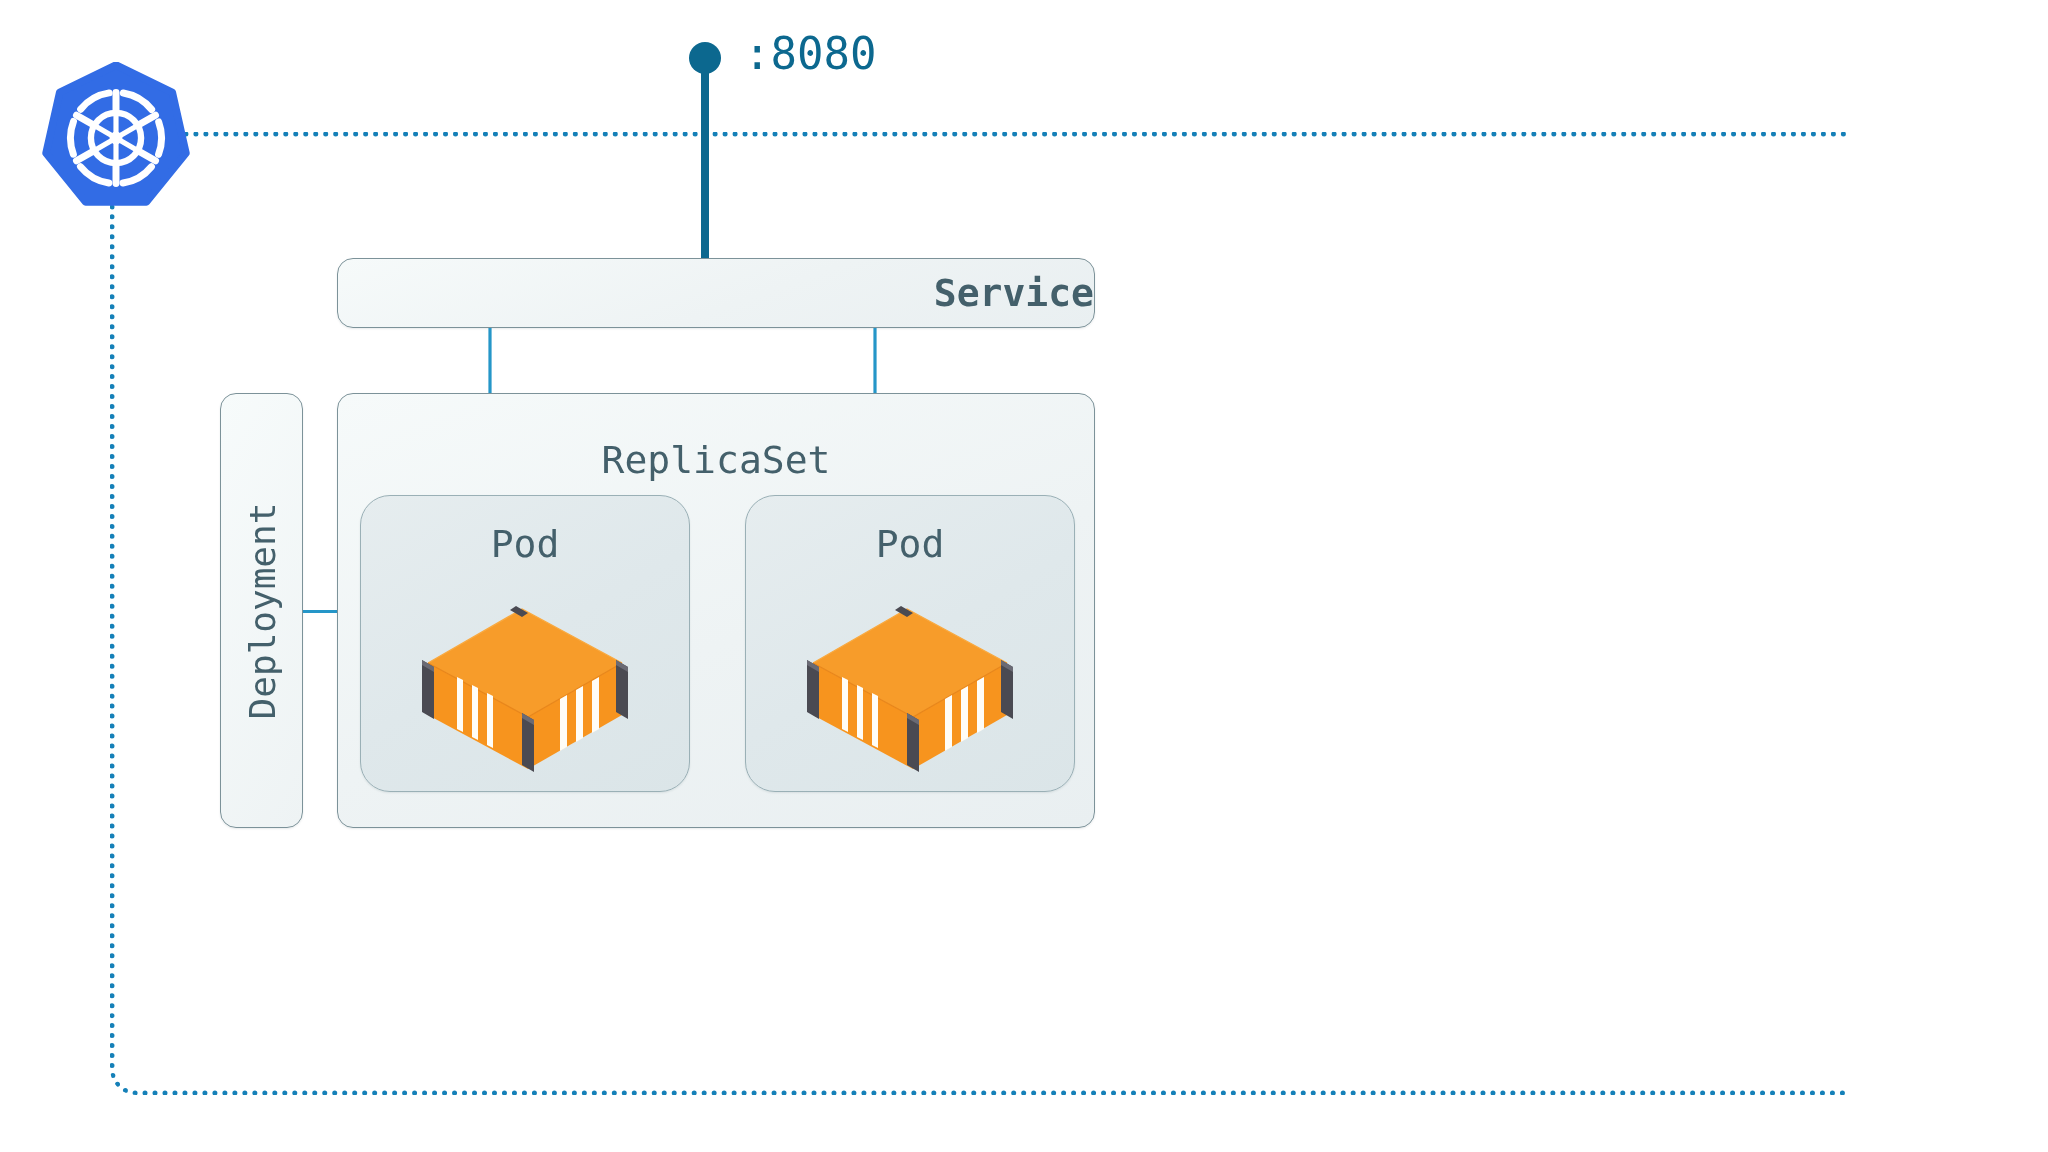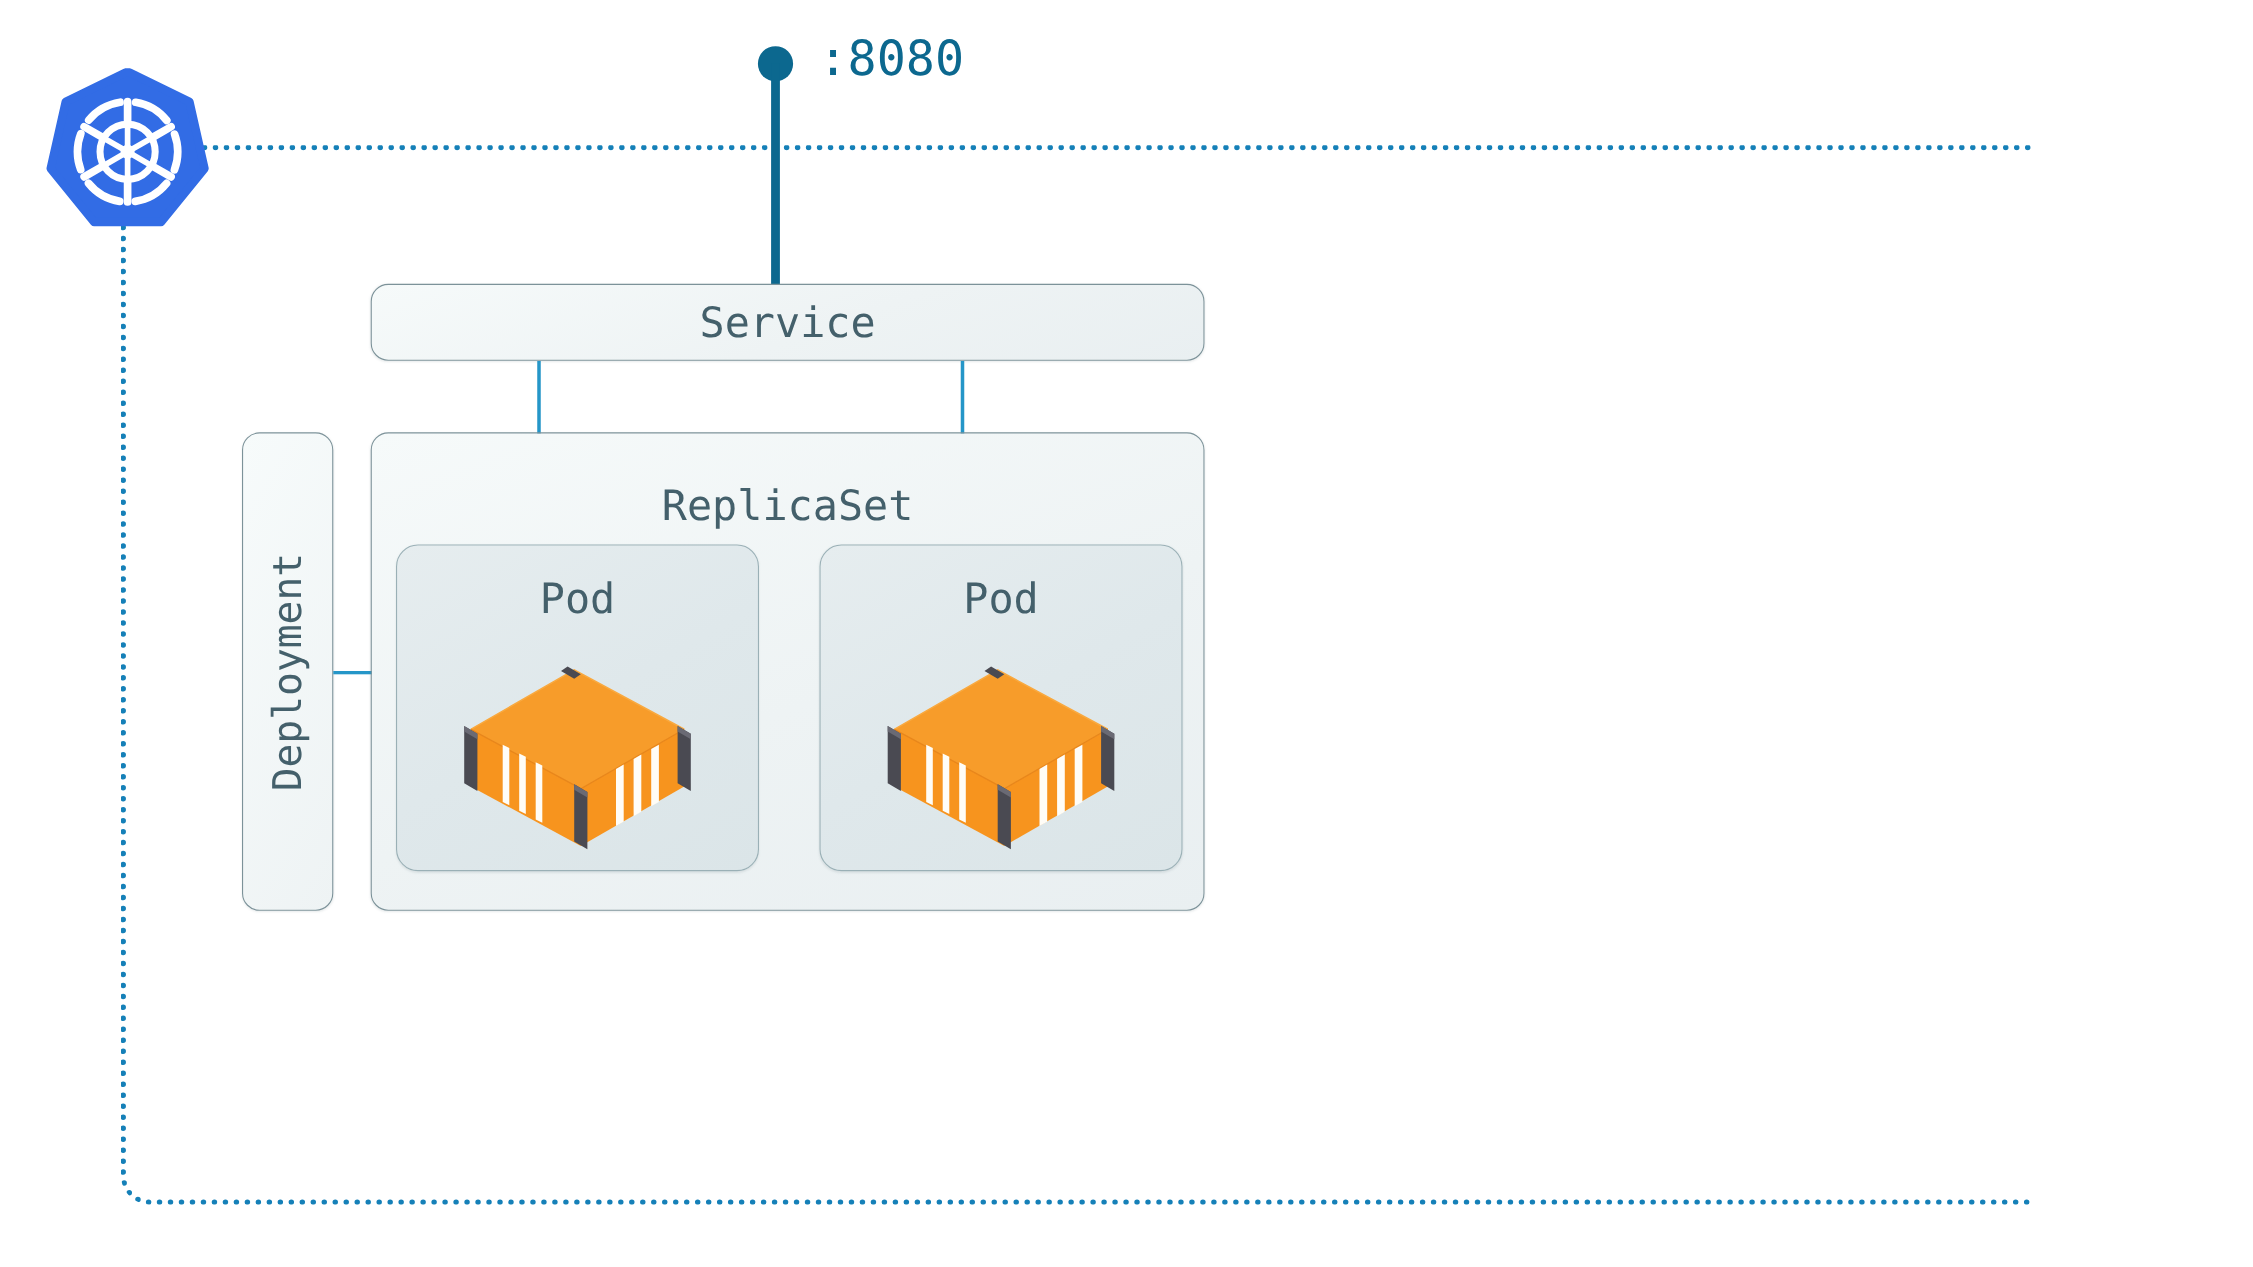--- a/index.html
+++ b/index.html
@@ -88,22 +88,23 @@
     top: 258px;
     width: 758px;
     height: 70px;
     border-radius: 16px;
   }
   #service-label {
     position: absolute;
     left: 0; right: 0;
     top: 50%;
     transform: translateY(-50%);
-    text-align: center;
+    text-align: right;
     font-size: 38px;
+    font-weight: bold;
   }
 
   
   #deployment-box {
     left: 220px;
     top: 393px;
     width: 83px;
     height: 435px;
     border-radius: 16px;
     background: linear-gradient(120deg, #f7fbfb 0%, #eef3f4 100%);
@@ -131,21 +132,21 @@
     top: 44px;
     text-align: center;
     font-size: 38px;
   }
 
   
   .pod-box {
     top: 495px;
     width: 330px;
     height: 297px;
-    border-radius: 20px;
+    border-radius: 30px;
     border-color: #9ab0b6;
     background: linear-gradient(150deg, #e6edef 0%, #dfe8eb 50%, #dbe5e8 100%);
   }
   #pod-box-0 { left: 360px; }
   #pod-box-1 { left: 745px; }
   .pod-label {
     position: absolute;
     left: 0; right: 0;
     top: 26px;
     text-align: center;

